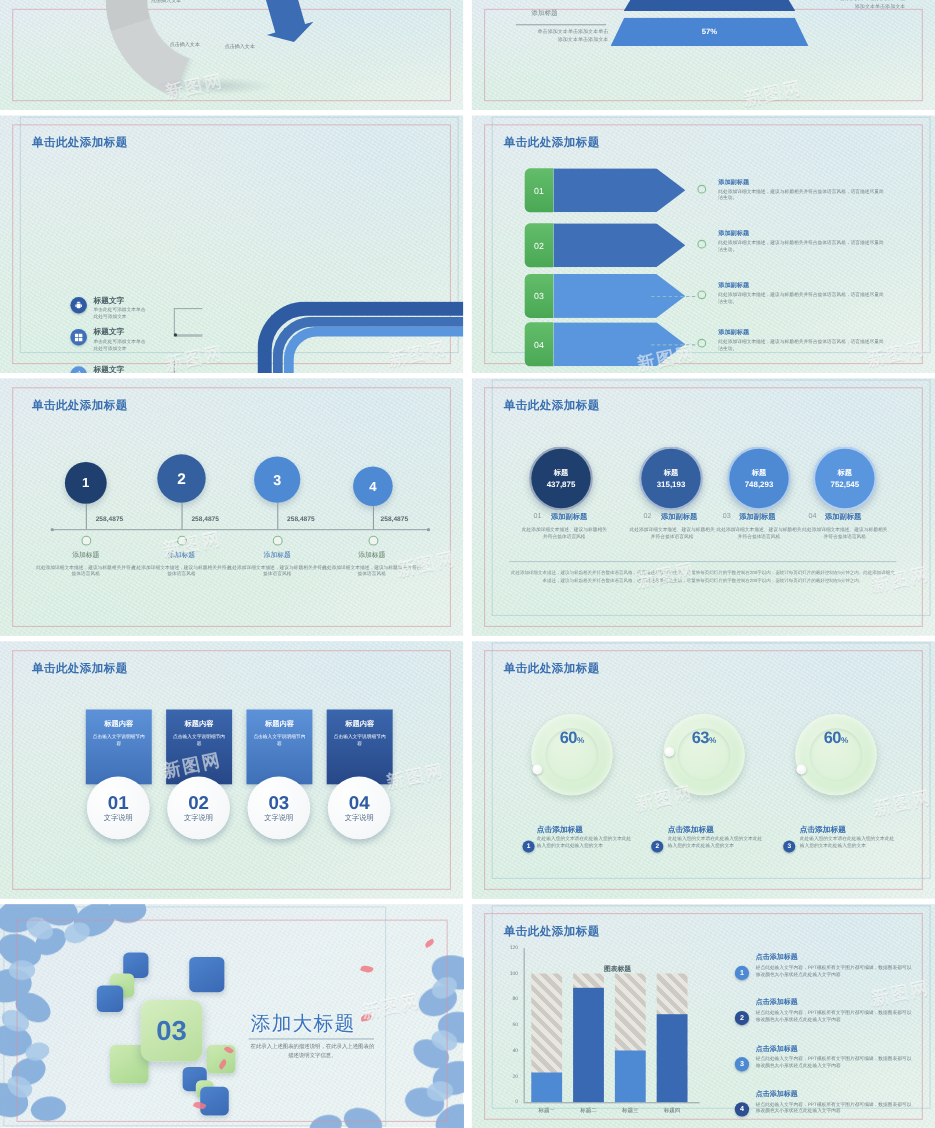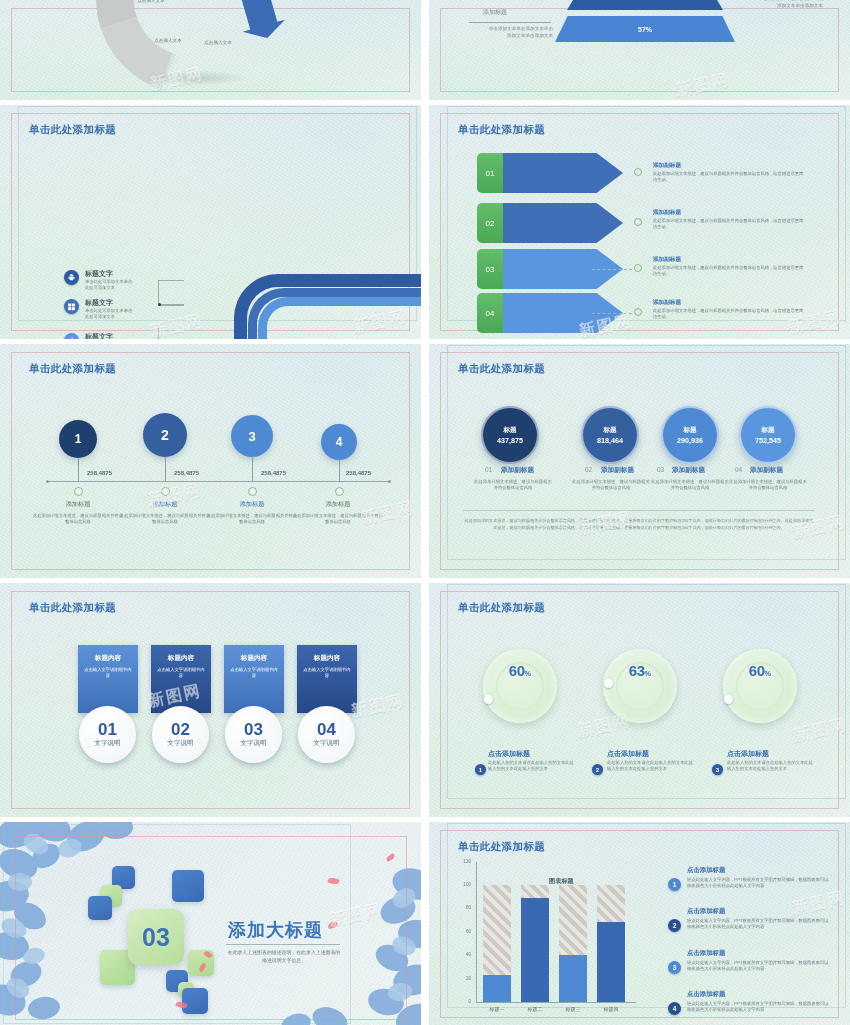--- a/index.html
+++ b/index.html
@@ -214,21 +214,21 @@
   .sq{ position:absolute; border-radius:5px; box-shadow:0 2px 5px rgba(60,90,110,.22);}
   .sqBlue{ background:linear-gradient(150deg,#4e84cd,#3a69b4); }
   .sqGreen{ background:linear-gradient(150deg,#cdeab3,#a9d88f); }
   .bigTile{
     position:absolute; left:128px; top:87px; width:56px; height:56px; border-radius:10px;
     background:linear-gradient(150deg,#d5eec0,#b7dd9c);
     box-shadow:0 3px 8px rgba(60,90,110,.25);
     display:flex;align-items:center;justify-content:center;
   }
   .bigTile span{ font-size:25px; font-weight:bold; color:#3e72b8; }
-  .coverT{ position:absolute; left:228px; top:96px; font-size:18px; font-weight:bold; color:#3a74bd;
+  .coverT{ position:absolute; left:228px; top:96px; font-size:18px; font-weight:normal; color:#3a74bd;
            letter-spacing:1px; text-shadow:0 1px 1px rgba(255,255,255,.8);}
   .coverRule{ position:absolute; left:226px; top:122px; width:114px; height:1px; background:#9fb6c3; }
   .coverB{ position:absolute; left:226px; top:127px; width:116px; font-size:4.9px; color:#67787f;
            line-height:1.65; text-align:center; }
   .petal{ position:absolute; background:#f07a86; border-radius:60% 10% 60% 10%; opacity:.85;}
 
   
   .chartTitle{ position:absolute; font-size:6.2px; font-weight:bold; color:#4b5e66; }
   .yTick{ position:absolute; font-size:4.6px; color:#6f8086; text-align:right; width:14px;}
   .xTick{ position:absolute; font-size:5px; color:#5b6a70; text-align:center; width:40px;}
@@ -448,29 +448,29 @@
     <div class="bigRing" style="left:52px;top:62px;background:#1f3f6e;">
       <div class="brT">标题</div>
       <div class="brV">437,875</div>
     </div>
     <div class="idx" style="left:56px;top:122px;">01</div>
     <div class="subT" style="left:72px;top:122px;">添加副标题</div>
     <div class="subB" style="left:44px;top:135px;">此处添加详细文本描述、建议与标题相关并符合整体语言风格</div>
 
     <div class="bigRing" style="left:152px;top:62px;background:#35609f;">
       <div class="brT">标题</div>
-      <div class="brV">818,464</div>
+      <div class="brV">315,193</div>
     </div>
     <div class="idx" style="left:156px;top:122px;">02</div>
     <div class="subT" style="left:172px;top:122px;">添加副标题</div>
     <div class="subB" style="left:142px;top:135px;">此处添加详细文本描述、建议与标题相关并符合整体语言风格</div>
 
     <div class="bigRing" style="left:232px;top:62px;background:#4d8ad3;">
       <div class="brT">标题</div>
-      <div class="brV">290,936</div>
+      <div class="brV">748,293</div>
     </div>
     <div class="idx" style="left:228px;top:122px;">03</div>
     <div class="subT" style="left:243px;top:122px;">添加副标题</div>
     <div class="subB" style="left:221px;top:135px;">此处添加详细文本描述、建议与标题相关并符合整体语言风格</div>
 
     <div class="bigRing" style="left:310px;top:62px;background:#5a96dd;text-align:right;">
       <div class="brT">标题</div>
       <div class="brV">752,545</div>
     </div>
     <div class="idx" style="left:306px;top:122px;">04</div>

